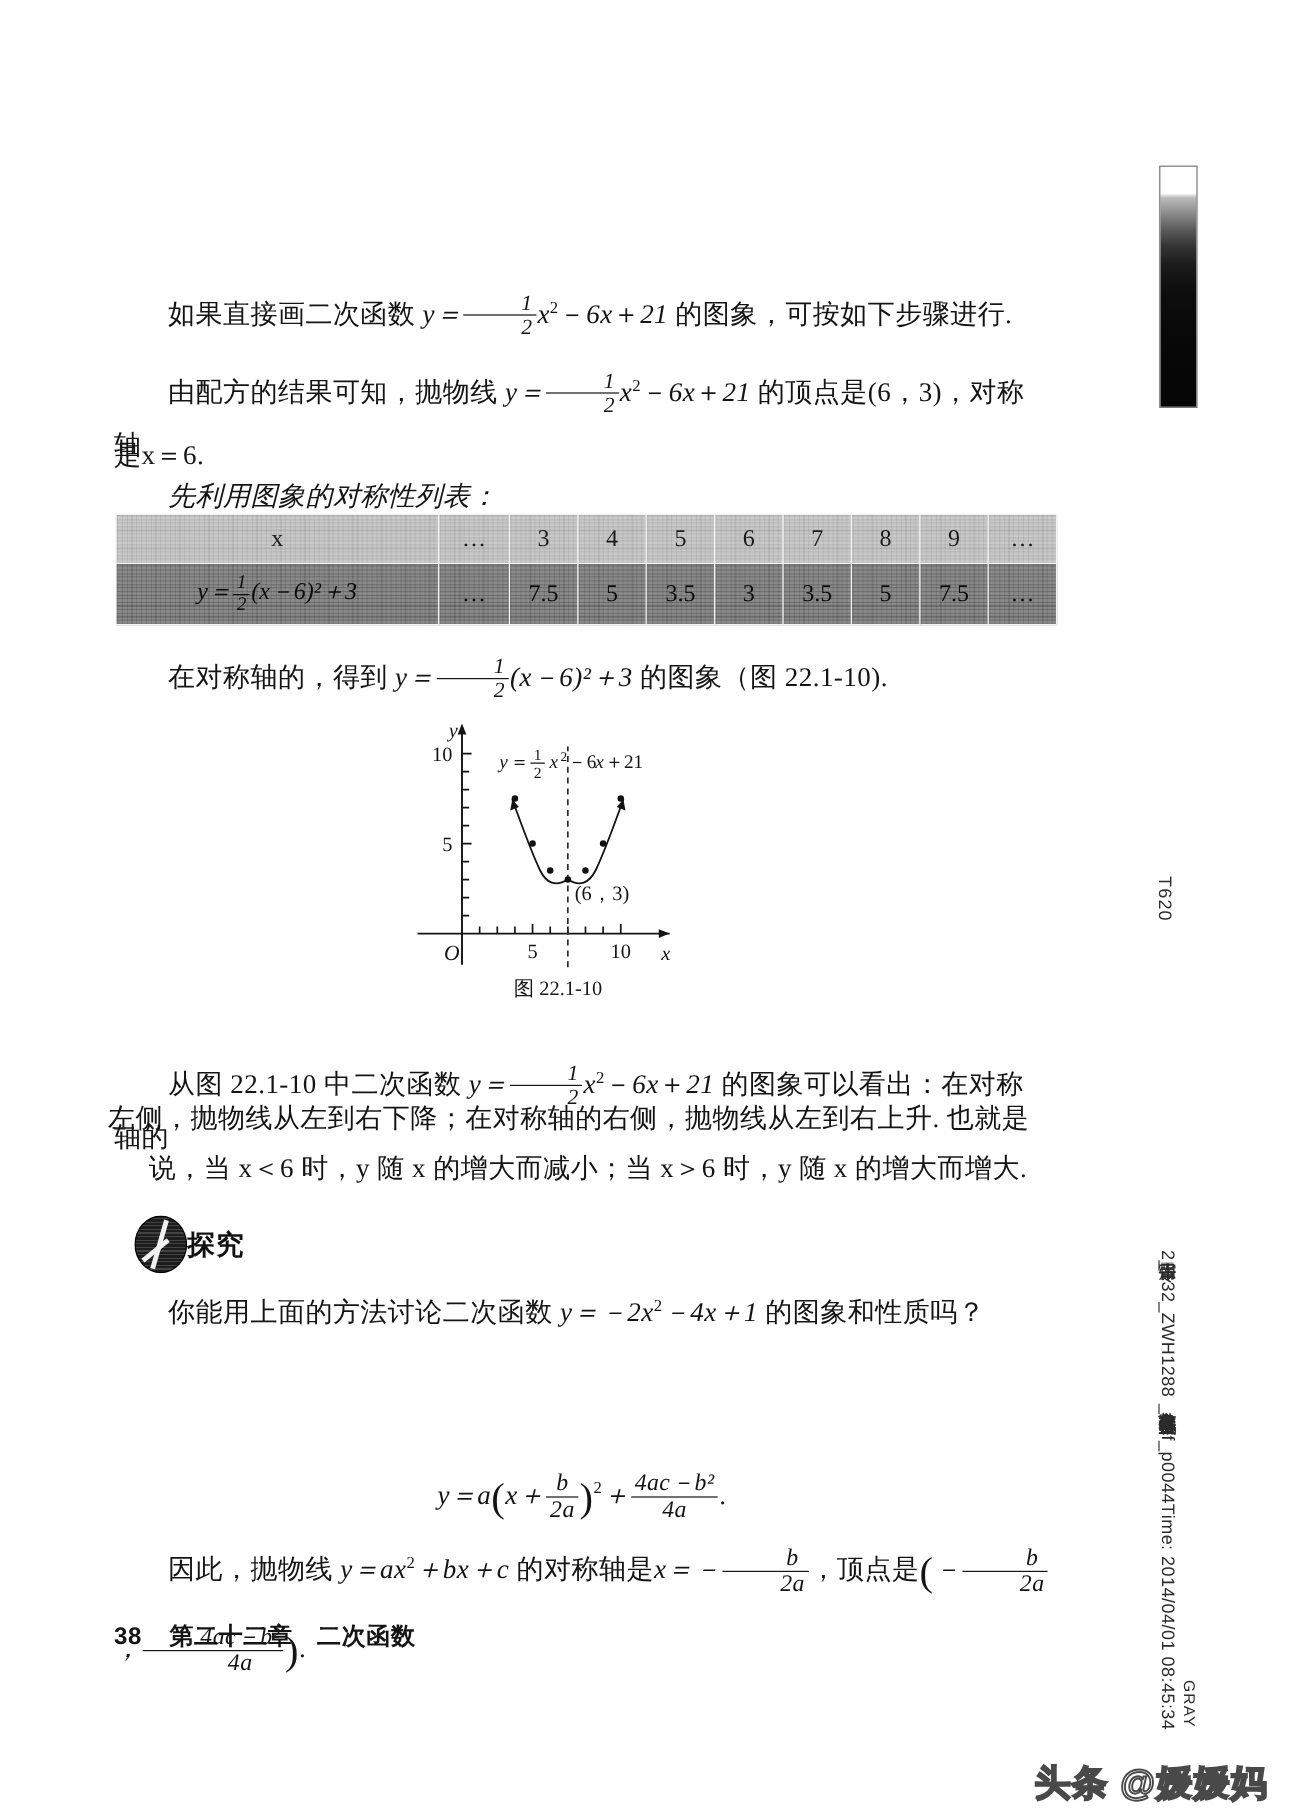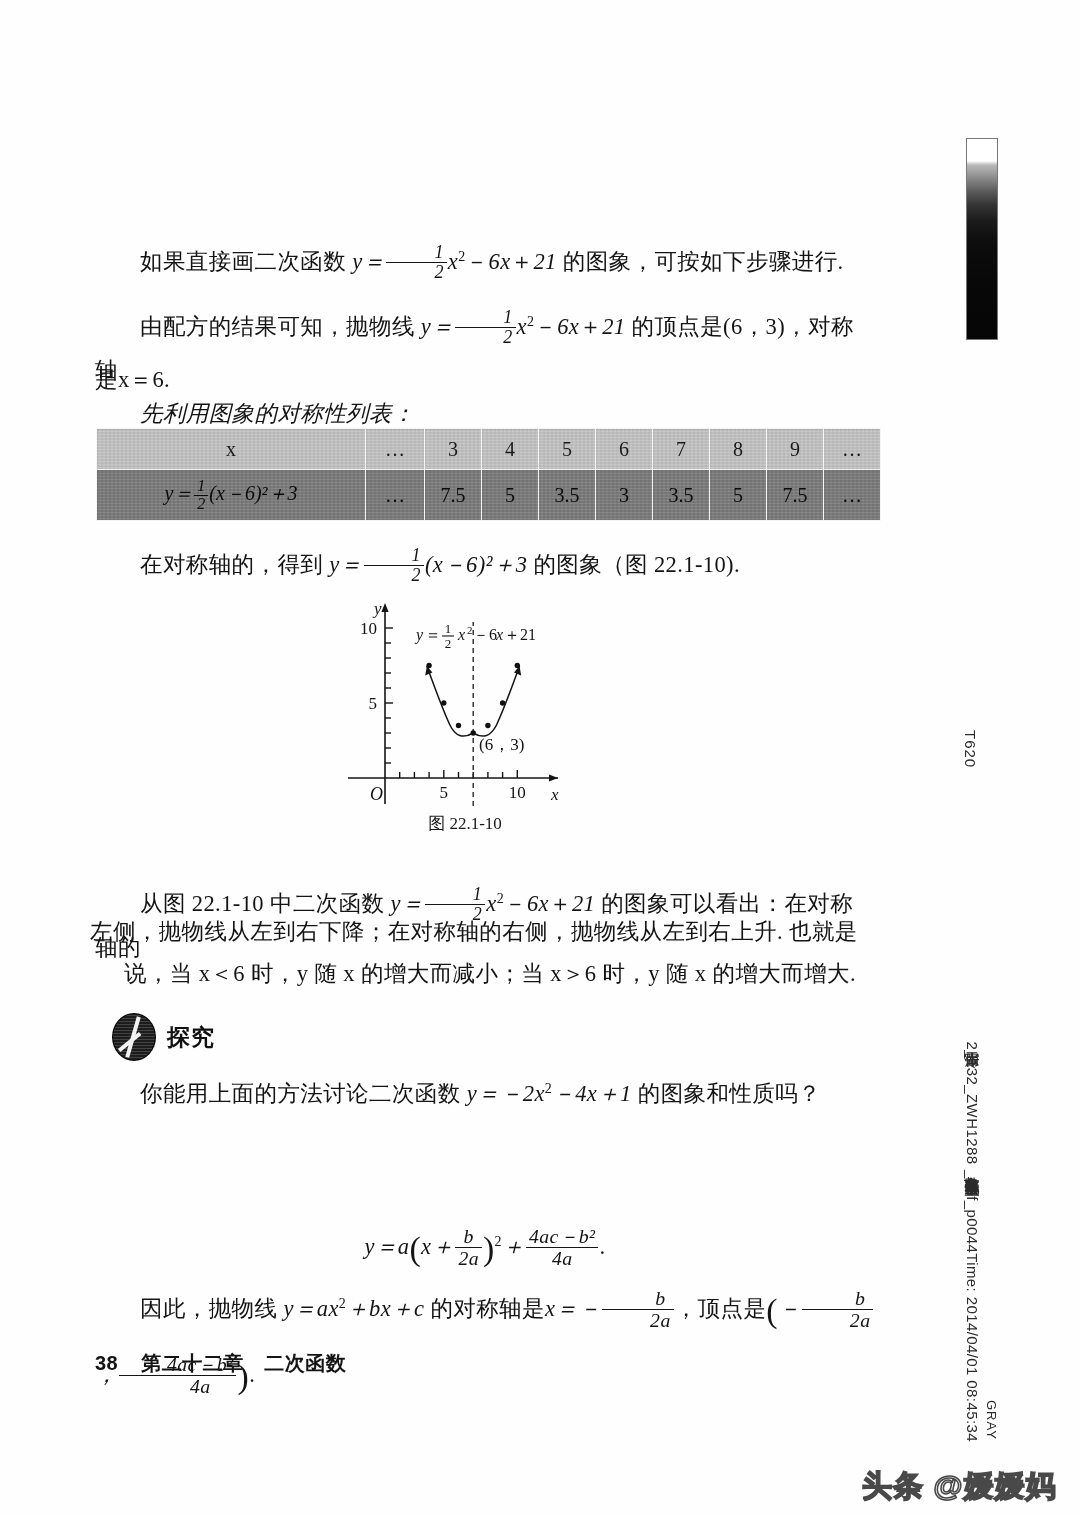--- a/index.html
+++ b/index.html
@@ -78,21 +78,21 @@
   .c-last{width:56px;}
 
   
   .figure{position:absolute;left:330px;top:592px;width:270px;height:250px;}
   .fig-caption{
     position:absolute;left:330px;top:812px;width:270px;
     text-align:center;font-size:17px;color:#181818;
   }
 
   
-  .explore{position:absolute;left:112px;top:1013px;display:flex;align-items:center;gap:11px;}
+  .explore{position:absolute;left:112px;top:1013px;display:flex;align-items:center;}
   .explore-icon{
     width:44px;height:48px;border-radius:50%;
     background:
       repeating-linear-gradient(0deg, rgba(255,255,255,.17) 0 1px, rgba(0,0,0,0) 1px 3px),
       #1d1d1d;
     position:relative;overflow:hidden;
     box-shadow:inset 0 0 0 1px #000;
   }
   .explore-icon::before{
     content:"";position:absolute;left:19px;top:3px;width:3.5px;height:42px;

